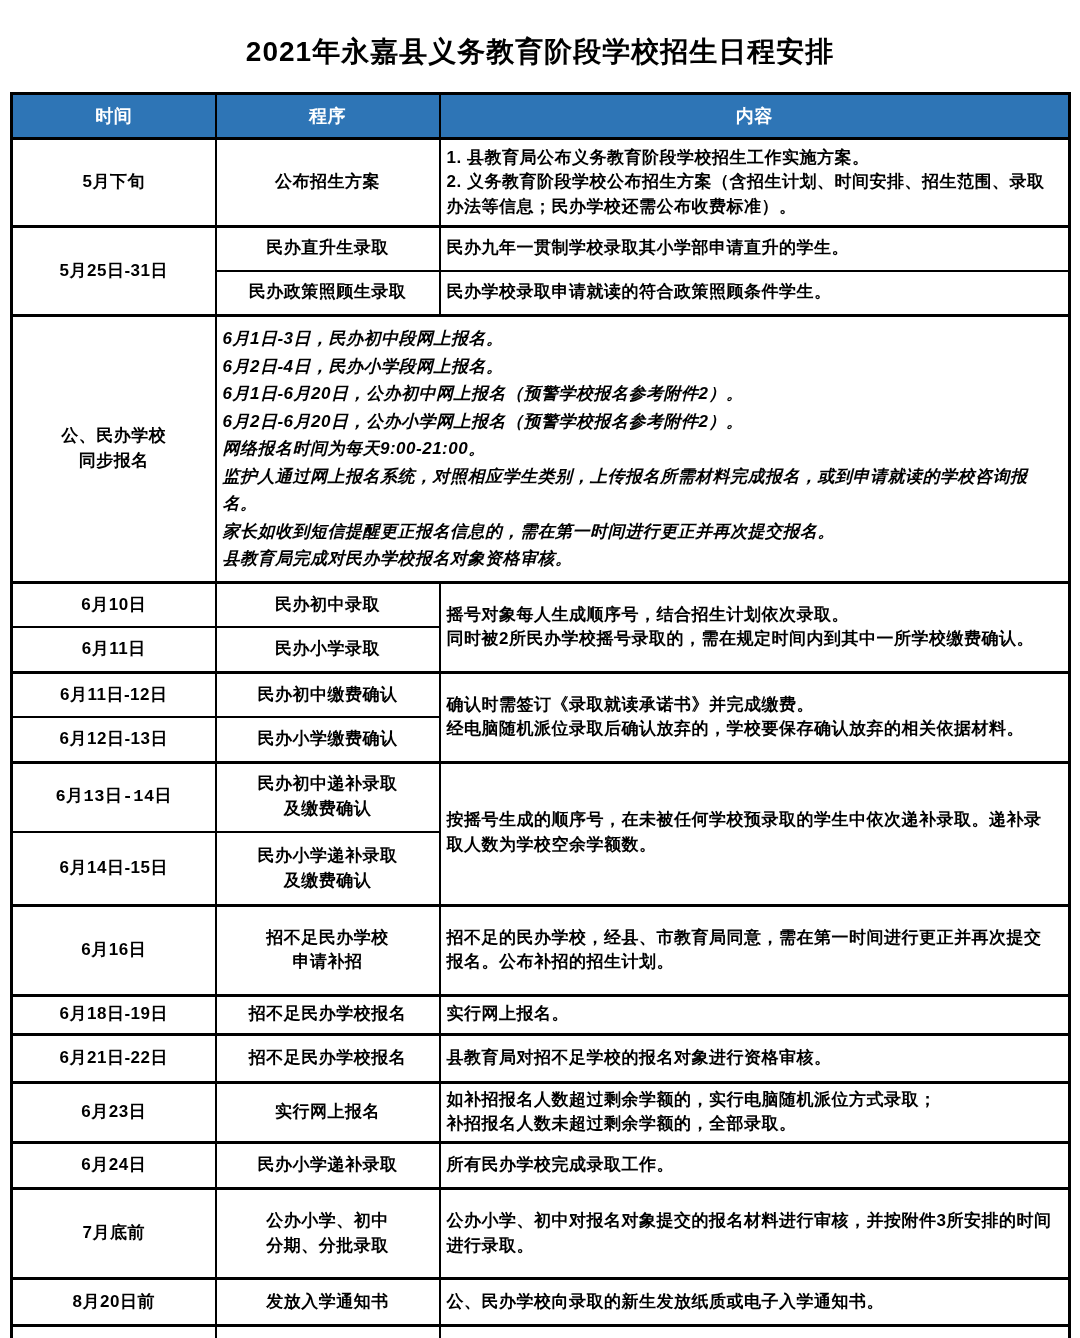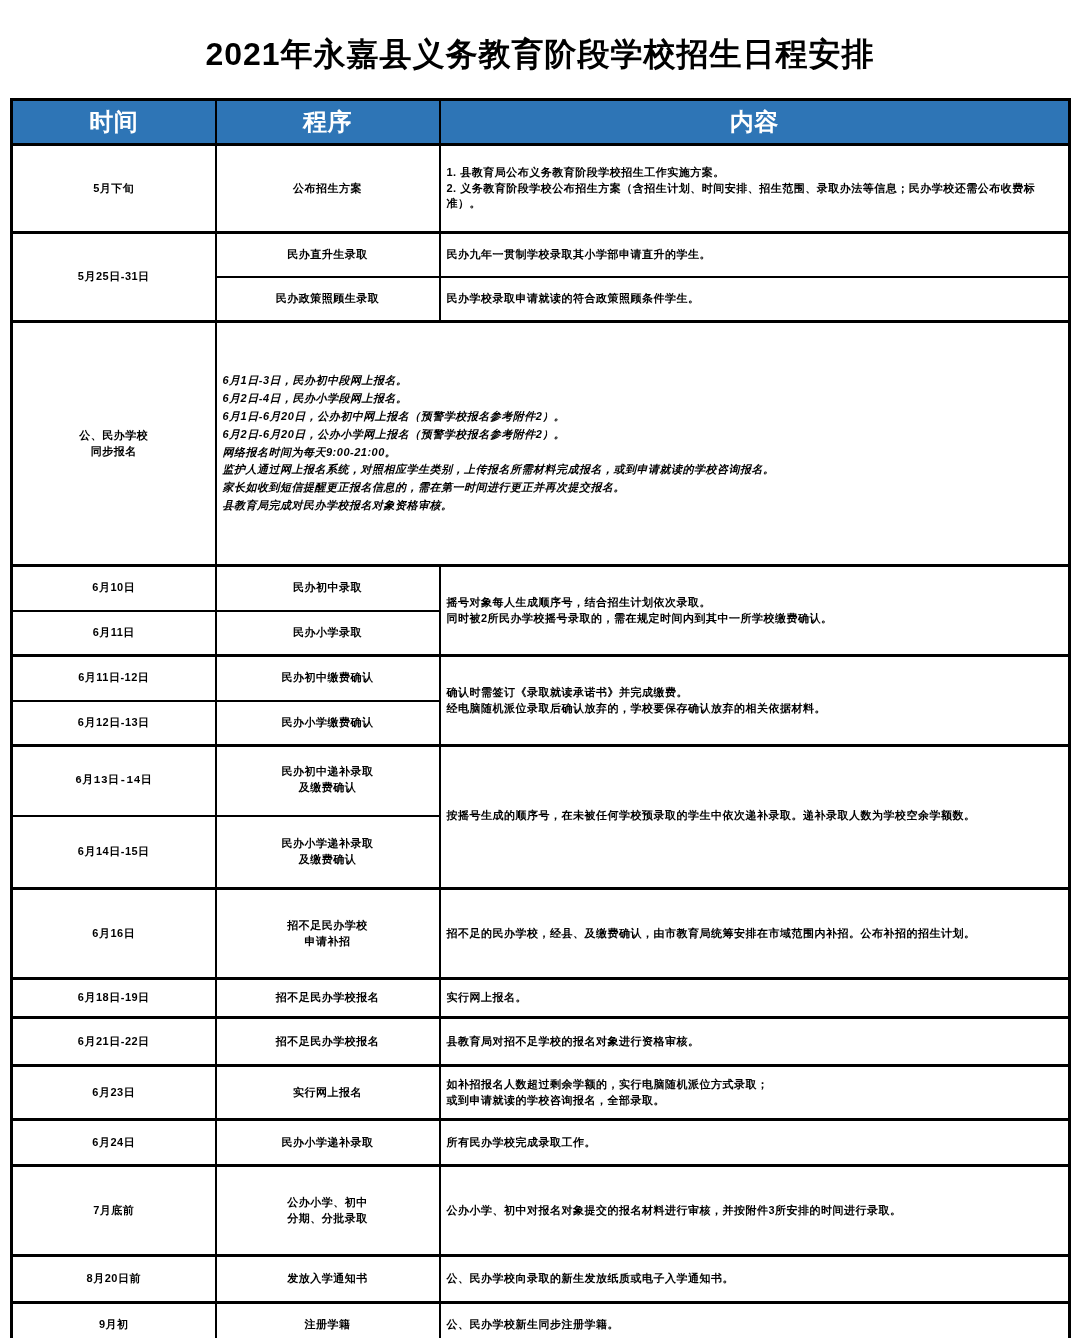--- a/index.html
+++ b/index.html
@@ -19,49 +19,49 @@
   .page{
     width:1080px;
     height:1338px;
     background:var(--page-bg);
     padding-top:33px;
     overflow:hidden;
   }
   .title{
     margin:0 0 21px 0;
     text-align:center;
-    font-size:32px;
+    font-size:28px;
     font-weight:bold;
     letter-spacing:1px;
     color:var(--text);
   }
   table.schedule{
     border-collapse:collapse;
     table-layout:fixed;
     width:1058px;
     margin-left:10px;
     border:3px solid var(--border);
   }
   col.c-time{width:204px;}
   col.c-proc{width:224px;}
   col.c-content{width:630px;}
   th,td{
     border:2px solid var(--border);
-    font-size:11px;
+    font-size:17px;
     font-weight:600;
     letter-spacing:0.5px;
     vertical-align:middle;
     overflow:hidden;
   }
   thead th{
     background:var(--header-bg);
     color:var(--header-text);
     height:45px;
     text-align:center;
-    font-size:24px;
+    font-size:18px;
     font-weight:600;
     border-bottom-width:3px;
   }
   
   tbody tr td{border-top-width:3px;}
   tbody tr.sub td{border-top-width:2px;}
   td.time,td.proc{
     text-align:center;
     white-space:pre-line;
     line-height:1.45;
@@ -173,37 +173,37 @@
         </tr>
         <tr class="sub">
           <td class="time">6月14日-15日</td>
           <td class="proc">民办小学递补录取
 及缴费确认</td>
         </tr>
         <tr>
           <td class="time">6月16日</td>
           <td class="proc">招不足民办学校
 申请补招</td>
-          <td class="content">招不足的民办学校，经县、及缴费确认，由市教育局统筹安排在市域范围内补招。公布补招的招生计划。</td>
+          <td class="content">招不足的民办学校，经县、市教育局同意，需在第一时间进行更正并再次提交报名。公布补招的招生计划。</td>
         </tr>
         <tr>
           <td class="time">6月18日-19日</td>
           <td class="proc">招不足民办学校报名</td>
           <td class="content">实行网上报名。</td>
         </tr>
         <tr>
           <td class="time">6月21日-22日</td>
           <td class="proc">招不足民办学校报名</td>
           <td class="content">县教育局对招不足学校的报名对象进行资格审核。</td>
         </tr>
         <tr>
           <td class="time">6月23日</td>
           <td class="proc">实行网上报名</td>
           <td class="content">如补招报名人数超过剩余学额的，实行电脑随机派位方式录取；
-或到申请就读的学校咨询报名，全部录取。</td>
+补招报名人数未超过剩余学额的，全部录取。</td>
         </tr>
         <tr>
           <td class="time">6月24日</td>
           <td class="proc">民办小学递补录取</td>
           <td class="content">所有民办学校完成录取工作。</td>
         </tr>
         <tr>
           <td class="time">7月底前</td>
           <td class="proc">公办小学、初中
 分期、分批录取</td>

